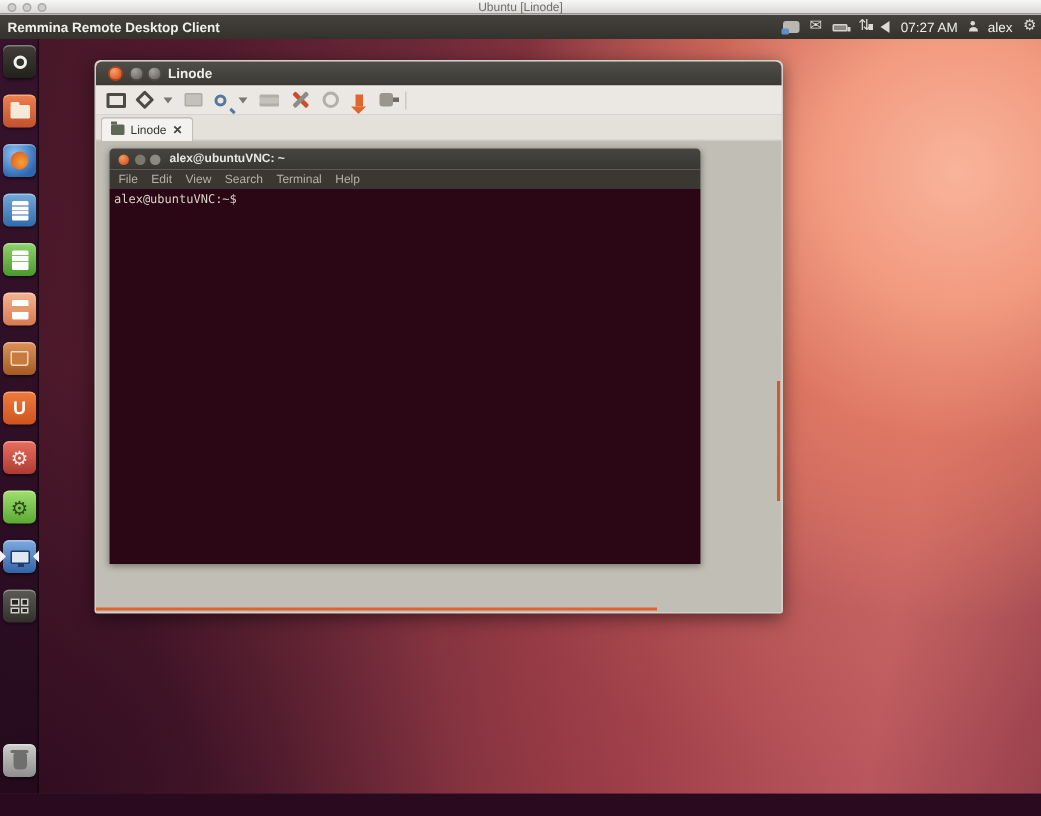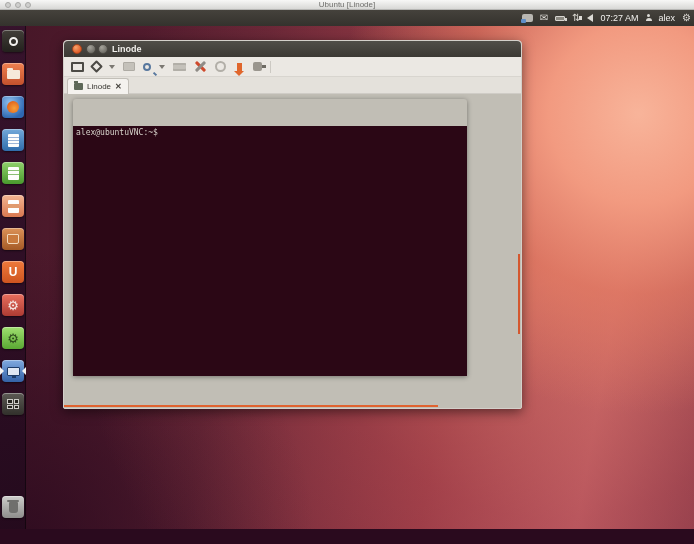--- a/index.html
+++ b/index.html
@@ -161,20 +161,21 @@
     <span class="light"></span>
     <span class="light"></span>
     <span class="light"></span>
   </div>
   <div id="vm-title">Ubuntu [Linode]</div>
 </div>
 
 <div class="abs" id="wallpaper"></div>
 
 <div class="abs" id="menubar">
+  <div id="menubar-title">Remmina Remote Desktop Client</div>
   <div id="indicators">
     <span class="im-shape"></span>
     <span class="ind-glyph">✉</span>
     <span class="batt"></span>
     <span class="ind-glyph">⇅</span>
     <span class="speaker"></span>
     <span id="clock">07:27 AM</span>
     <span class="person"></span>
     <span id="username">alex</span>
     <span class="ind-glyph">⚙</span>
@@ -257,20 +258,34 @@
       <span id="rw-tab-label">Linode</span>
       <span id="rw-tab-close">✕</span>
     </div>
   </div>
   <div id="rw-content">
     <div class="abs" id="art-hline"></div>
     <div class="abs" id="art-rseg"></div>
     <div class="abs" id="art-vline"></div>
 
     <div class="abs" id="term">
+      <div id="term-titlebar">
+        <span class="tdot close" style="left:6px"></span>
+        <span class="tdot g1" style="left:17px"></span>
+        <span class="tdot g2" style="left:27px"></span>
+        <span id="term-title">alex@ubuntuVNC: ~</span>
+      </div>
+      <div id="term-menubar">
+        <span class="tmenu">File</span>
+        <span class="tmenu">Edit</span>
+        <span class="tmenu">View</span>
+        <span class="tmenu">Search</span>
+        <span class="tmenu">Terminal</span>
+        <span class="tmenu">Help</span>
+      </div>
       <div id="term-body">
         <span>alex@ubuntuVNC:~$</span>
       </div>
     </div>
   </div>
 </div>
 
 <div class="abs" id="vbox-bar">
   <div id="vbox-icons">
     <span class="sbi sb-hdd"></span>

